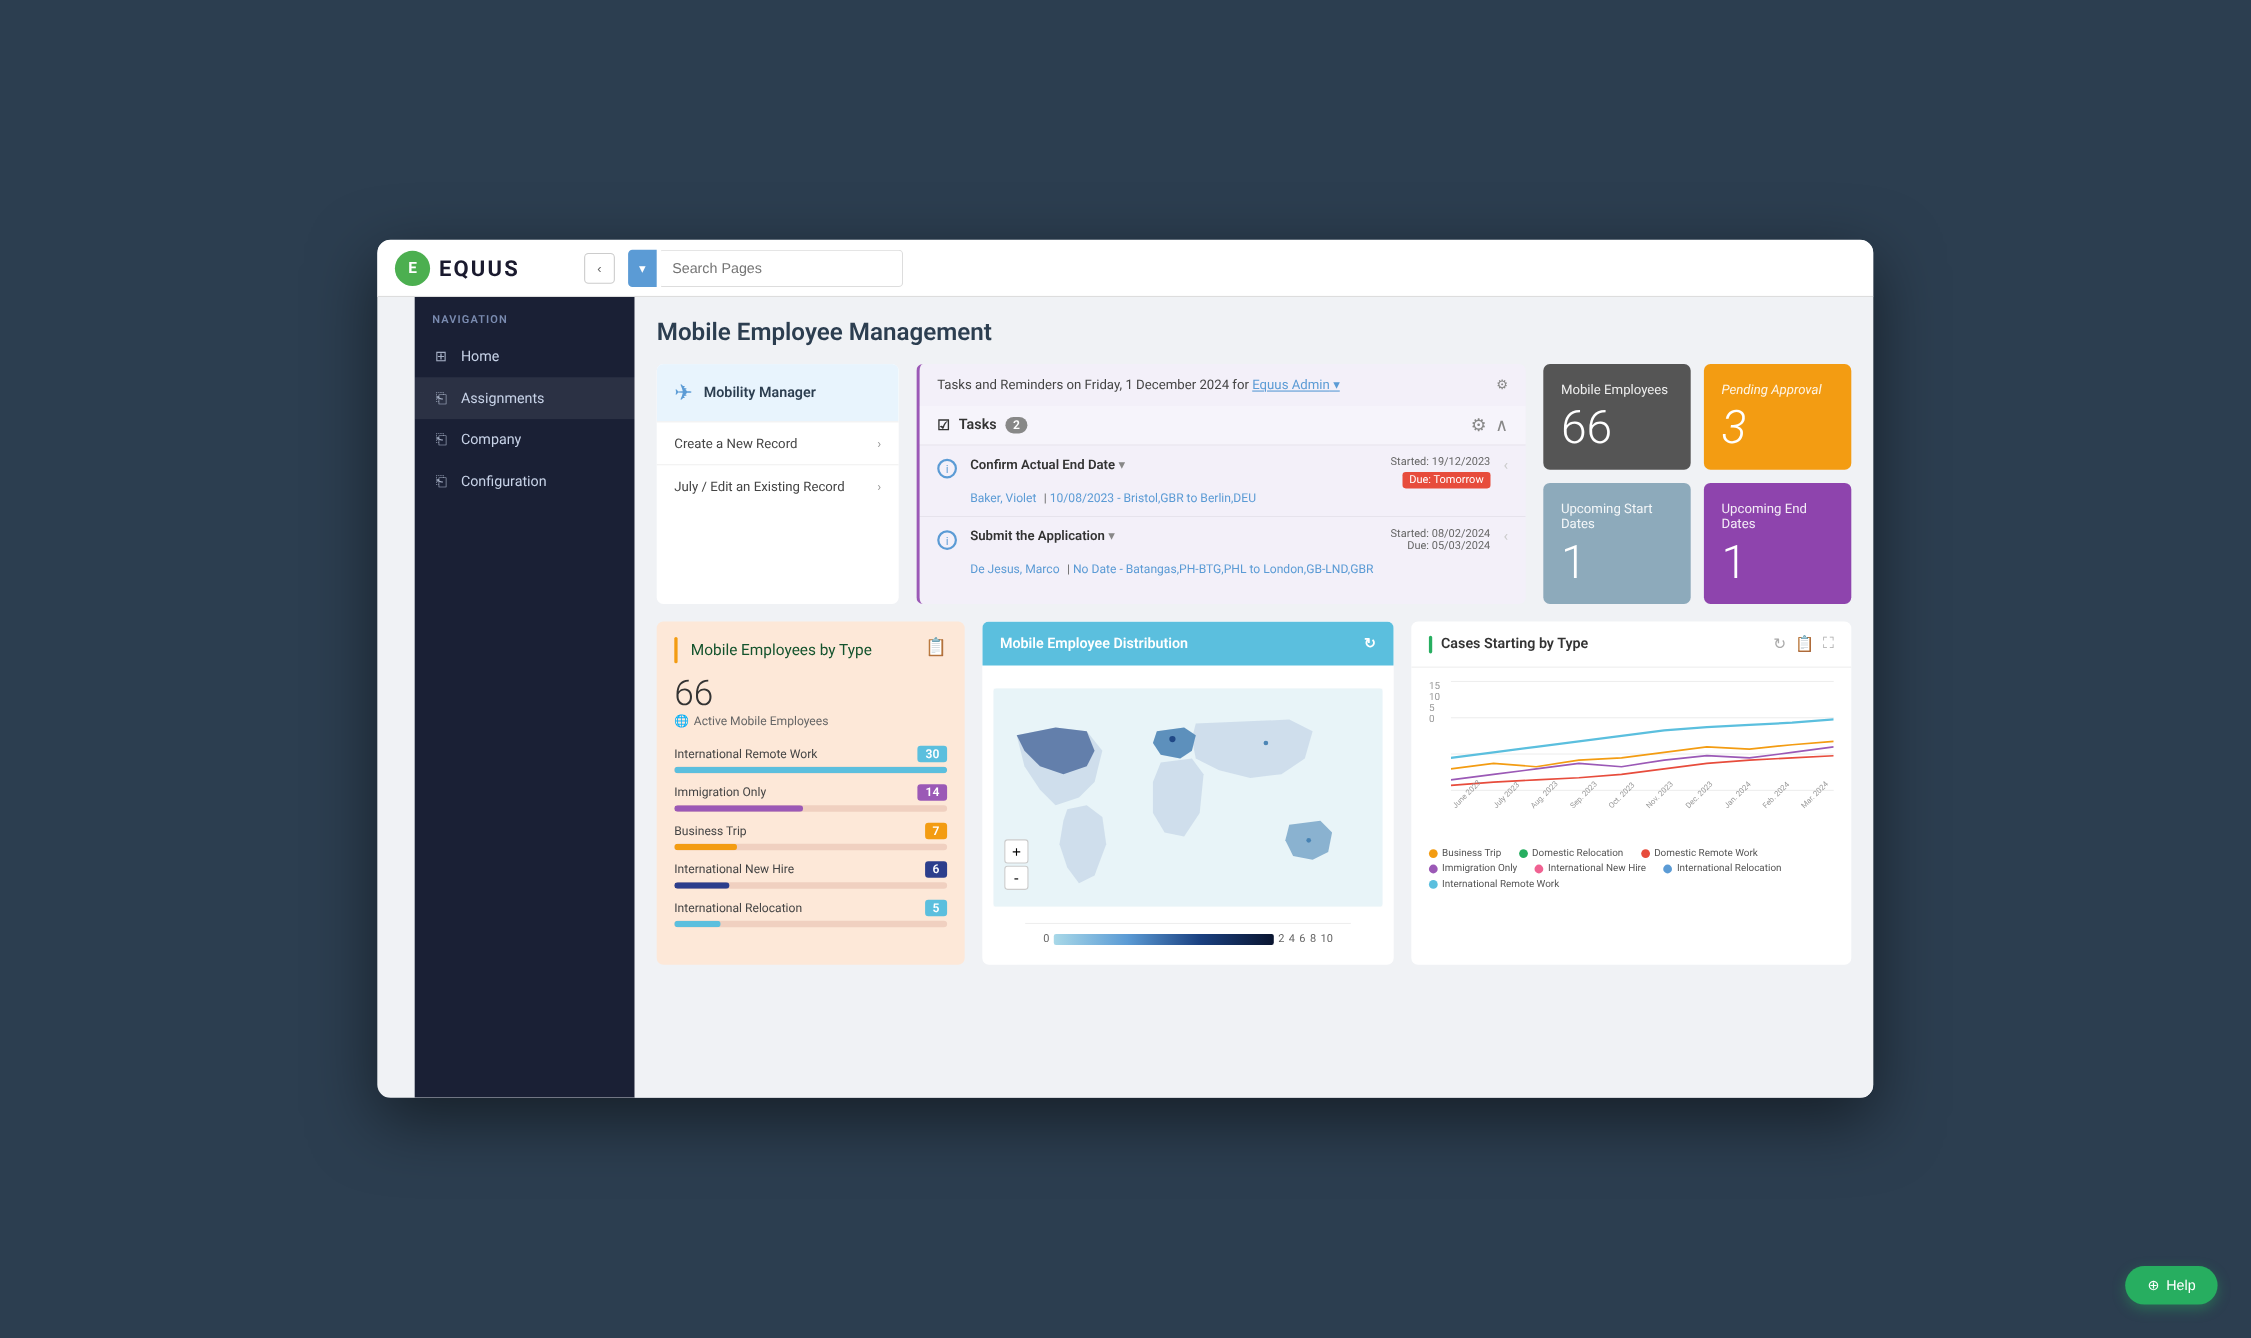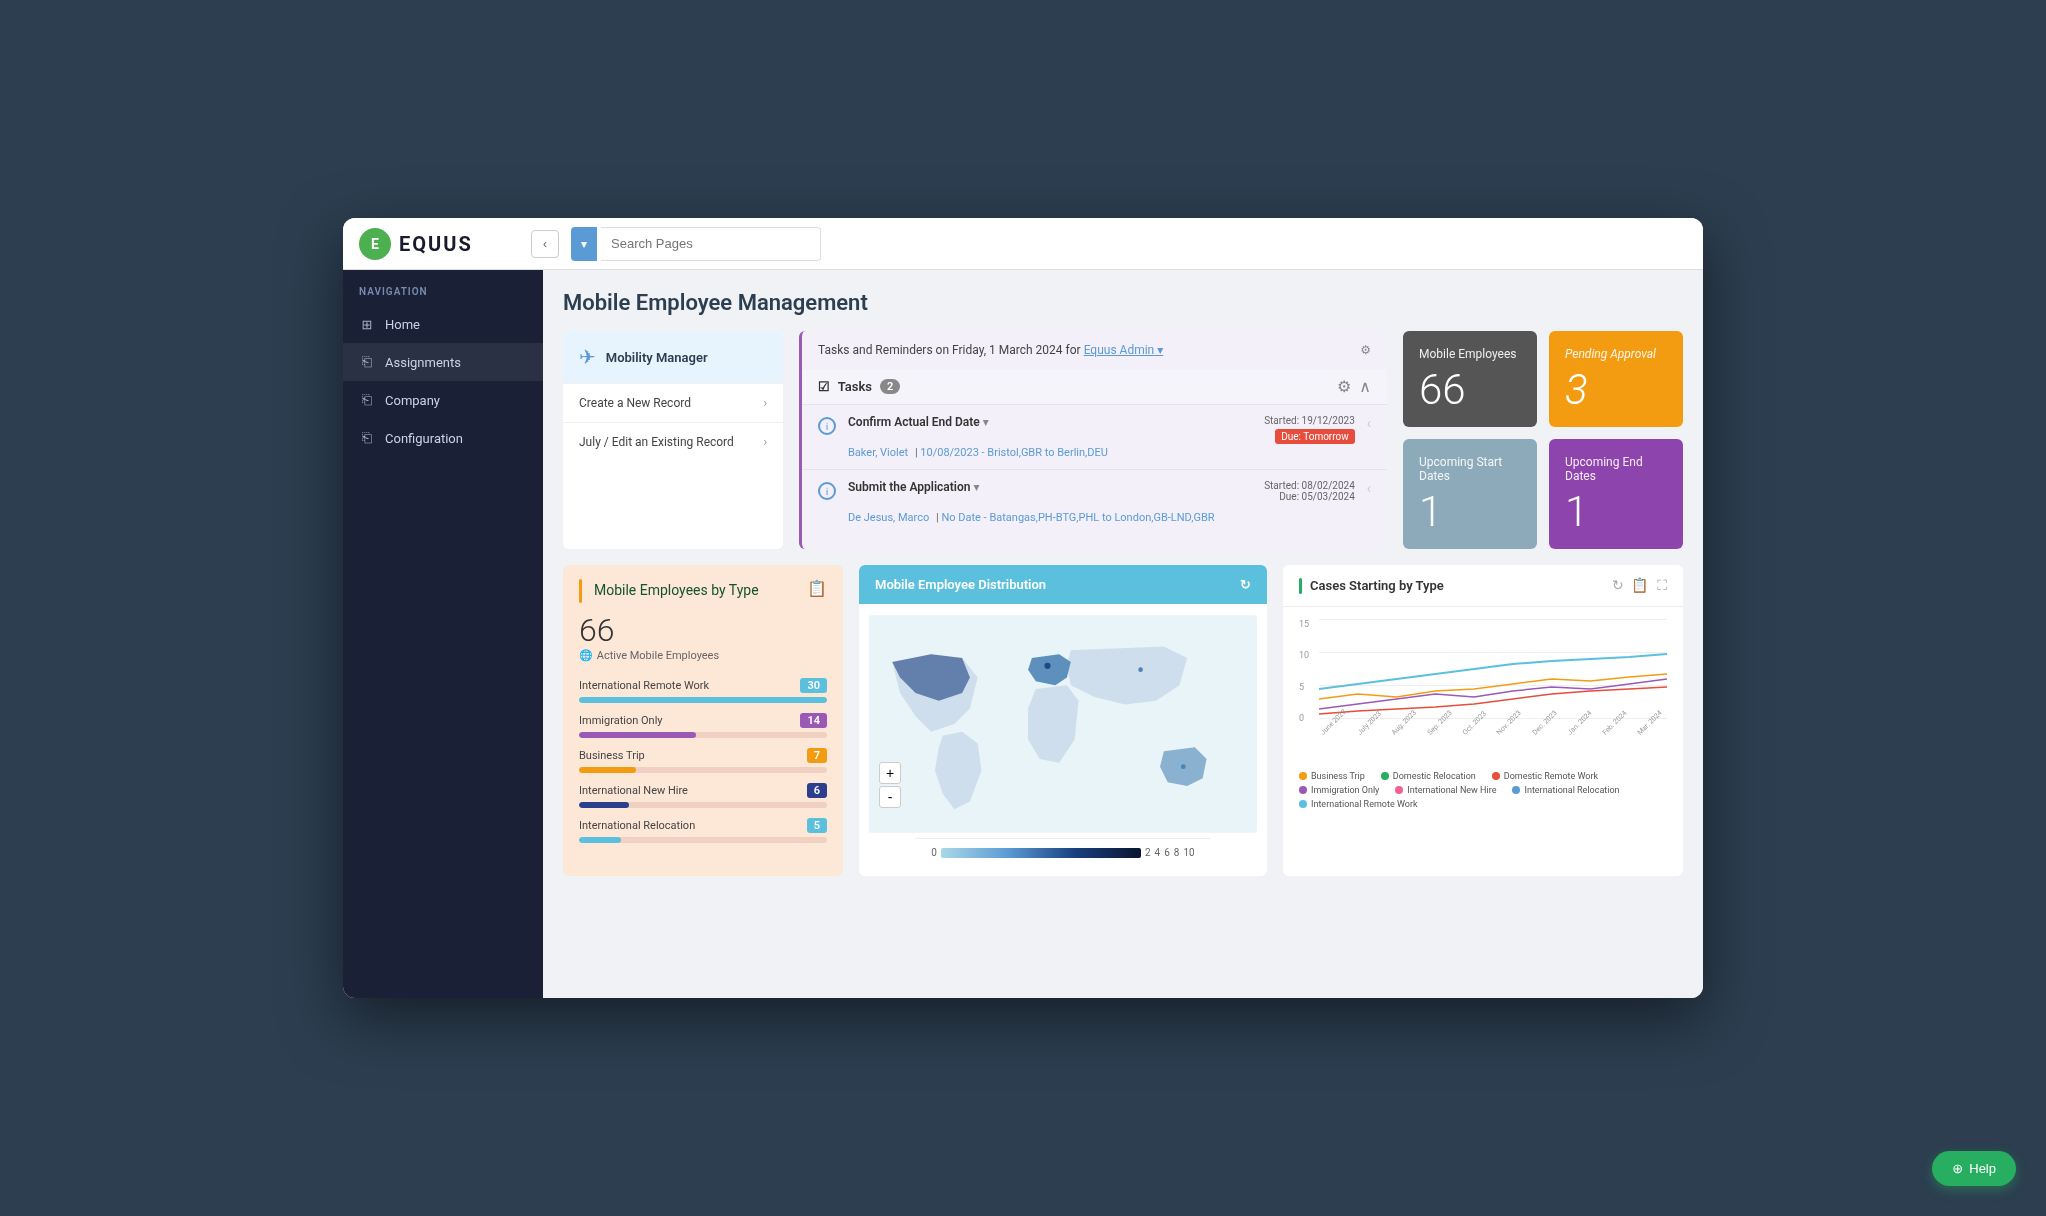--- a/index.html
+++ b/index.html
@@ -96,20 +96,21 @@
       height: 34px;
       width: 220px;
       outline: none;
       color: #999;
     }
     
     .main-layout {
       display: flex;
       flex: 1;
       overflow: hidden;
+      padding-left: 34px;
     }
     
     .sidebar {
       width: 200px;
       background: #1a2035;
       display: flex;
       flex-direction: column;
       flex-shrink: 0;
     }
     .nav-label {
@@ -462,21 +463,20 @@
       position: relative;
       margin-bottom: 8px;
     }
     .chart-y-labels {
       position: absolute;
       left: 0;
       top: 0;
       height: 100%;
       display: flex;
       flex-direction: column;
-      justify-content: space-between;
       font-size: 9px;
       color: #999;
       padding-bottom: 16px;
     }
     .chart-grid-lines {
       position: absolute;
       left: 20px;
       right: 0;
       top: 0;
       height: calc(100% - 20px);
@@ -601,21 +601,21 @@
           </div>
           <div class="nav-panel-item">
             <span>July / Edit an Existing Record</span>
             <span class="chevron">›</span>
           </div>
         </div>
 
         <div class="tasks-panel">
           <div class="tasks-header">
             <span class="tasks-date">
-              <span>Tasks and Reminders on Friday, 1 March 2024 for</span>
+              <span>Tasks and Reminders on Friday, 1 December 2024 for</span>
               <a href="#"> <span>Equus Admin</span> ▾</a>
             </span>
             <span style="color:#888;cursor:pointer">⚙</span>
           </div>
           <div class="tasks-section-header">
             <div class="tasks-section-title">
               <span>☑</span>
               <span>Tasks</span>
               <span class="tasks-count-badge">2</span>
             </div>

